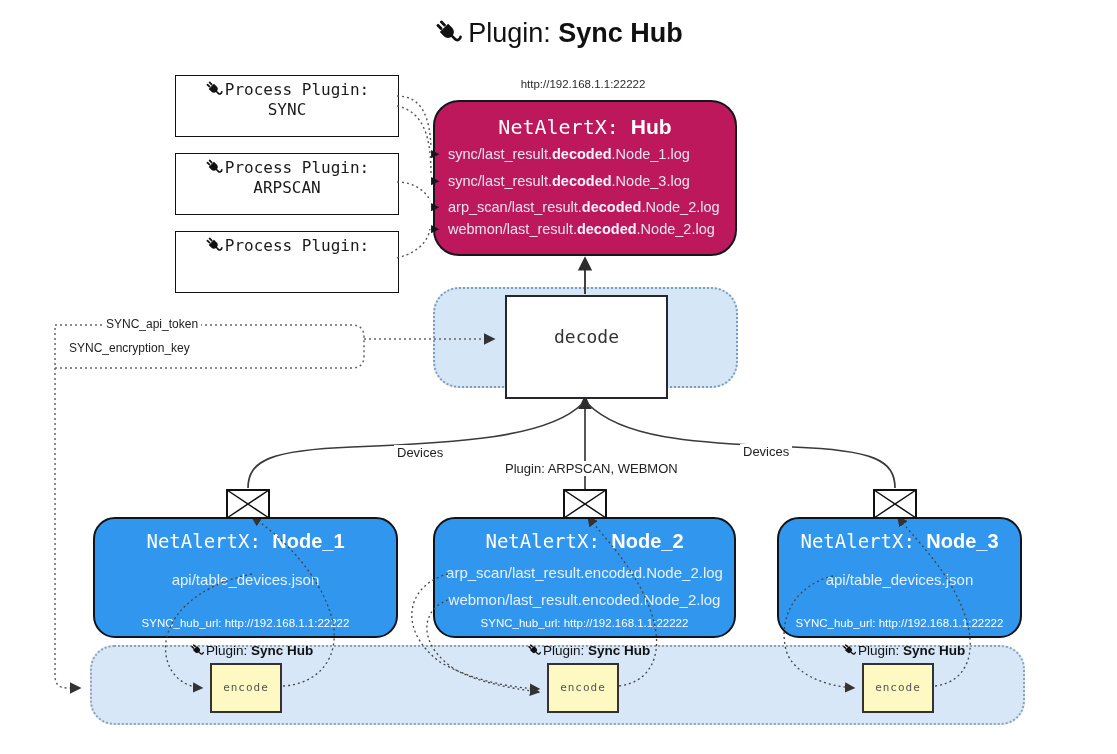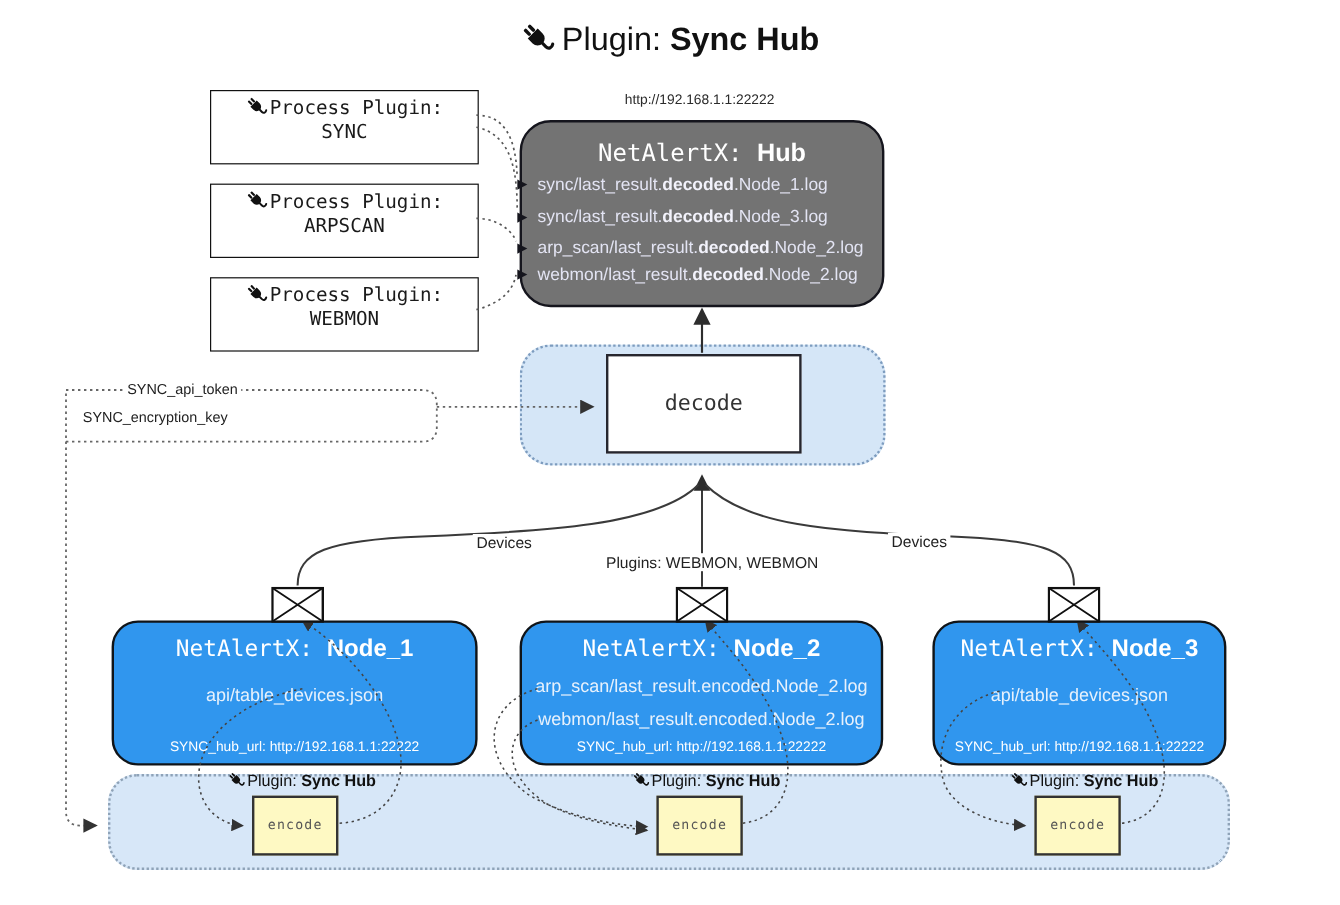--- a/index.html
+++ b/index.html
@@ -15,32 +15,32 @@
 
   
   .pbox{left:175px;width:222px;height:56px;background:#fff;border:1.6px solid #111;
         text-align:center;font-size:16px;padding-top:4px;z-index:2;}
   .pbox .l1{white-space:nowrap;}
   .pbox .plug-ic{vertical-align:-4px;margin-right:1px;}
   .pbox .l2{margin-top:1px;text-align:center;}
 
   
   #hub-url{left:433px;top:78px;width:300px;text-align:center;font-size:11.5px;color:#2b2b2b;z-index:7;}
-  #hub{left:433px;top:100px;width:300px;height:152px;background:#737373;border:2px solid #15151d;
+  #hub{left:433px;top:100px;width:300px;height:152px;background:#be185d;border:2px solid #15151d;
        border-radius:26px;z-index:2;}
   #hub .hub-title{position:absolute;top:13px;width:100%;text-align:center;color:#fff;font-size:20px;}
   #hub .hub-title b{font-family:"Liberation Sans",sans-serif;font-weight:700;font-size:21px;}
   .hubrow{position:absolute;left:0;width:100%;color:#e3e4f3;font-size:14.5px;padding-left:13px;box-sizing:border-box;white-space:nowrap;}
   .hubrow b{color:#f2f2fb;}
   .hubrow .tri{position:absolute;left:-4px;top:1px;color:#15151d;font-size:11px;}
 
   
   #decode-wrap{left:433px;top:287px;width:305px;height:101px;background:#d5e6f7;
                border:2px dotted #7d9cbf;border-radius:26px;box-sizing:border-box;z-index:2;}
-  #decode-box{left:505px;top:295px;width:163px;height:83px;background:#fff;border:2px solid #26262e;
+  #decode-box{left:505px;top:295px;width:163px;height:104px;background:#fff;border:2px solid #26262e;
               box-sizing:border-box;text-align:center;line-height:79px;font-size:18px;color:#333;z-index:6;}
 
   
   .tok{background:#fff;padding:0 3px;font-size:12px;color:#222;z-index:7;white-space:nowrap;}
 
   
   .edgelab{background:#fff;padding:0 3px;font-size:13px;color:#222;z-index:7;white-space:nowrap;}
 
   
   .node{top:517px;height:121px;background:#3096ee;border:2px solid #101418;border-radius:22px;
@@ -99,40 +99,39 @@
   <div class="abs pbox mono" style="top:153px;">
     <div class="l1"><svg class="plug-ic" width="19" height="19">
           <use href="#plug"></use>
         </svg><span>Process Plugin:</span></div>
     <div class="l2">ARPSCAN</div>
   </div>
   <div class="abs pbox mono" style="top:231px;">
     <div class="l1"><svg class="plug-ic" width="19" height="19">
           <use href="#plug"></use>
         </svg><span>Process Plugin:</span></div>
-    <div class="l2">WEBMON</div>
   </div>
 
   <div id="hub-url" class="abs">http://192.168.1.1:22222</div>
   <div id="hub" class="abs">
     <div class="hub-title mono"><span>NetAlertX: </span><b>Hub</b></div>
     <div class="hubrow" style="top:44px;"><span class="tri">▶</span><span>sync/last_result.</span><b>decoded</b><span>.Node_1.log</span></div>
     <div class="hubrow" style="top:71px;"><span class="tri">▶</span><span>sync/last_result.</span><b>decoded</b><span>.Node_3.log</span></div>
     <div class="hubrow" style="top:97px;"><span class="tri">▶</span><span>arp_scan/last_result.</span><b>decoded</b><span>.Node_2.log</span></div>
     <div class="hubrow" style="top:119px;"><span class="tri">▶</span><span>webmon/last_result.</span><b>decoded</b><span>.Node_2.log</span></div>
   </div>
 
   <div id="decode-wrap" class="abs"></div>
   <div id="decode-box" class="abs mono">decode</div>
 
   <div class="abs tok" style="left:103px;top:317px;">SYNC_api_token</div>
   <div class="abs tok" style="left:66px;top:341px;">SYNC_encryption_key</div>
 
   <div class="abs edgelab" style="left:394px;top:445px;">Devices</div>
-  <div class="abs edgelab" style="left:502px;top:461px;">Plugins: WEBMON, WEBMON</div>
+  <div class="abs edgelab" style="left:502px;top:461px;">Plugin: ARPSCAN, WEBMON</div>
   <div class="abs edgelab" style="left:740px;top:444px;">Devices</div>
 
   <div class="abs node" style="left:93px;width:305px;">
     <div class="ntitle mono"><span>NetAlertX: </span><b>Node_1</b></div>
     <div class="nfile" style="top:52px;">api/table_devices.json</div>
     <div class="nurl">SYNC_hub_url: http://192.168.1.1:22222</div>
   </div>
   <div class="abs node" style="left:433px;width:303px;">
     <div class="ntitle mono"><span>NetAlertX: </span><b>Node_2</b></div>
     <div class="nfile" style="top:45px;">arp_scan/last_result.encoded.Node_2.log</div>

